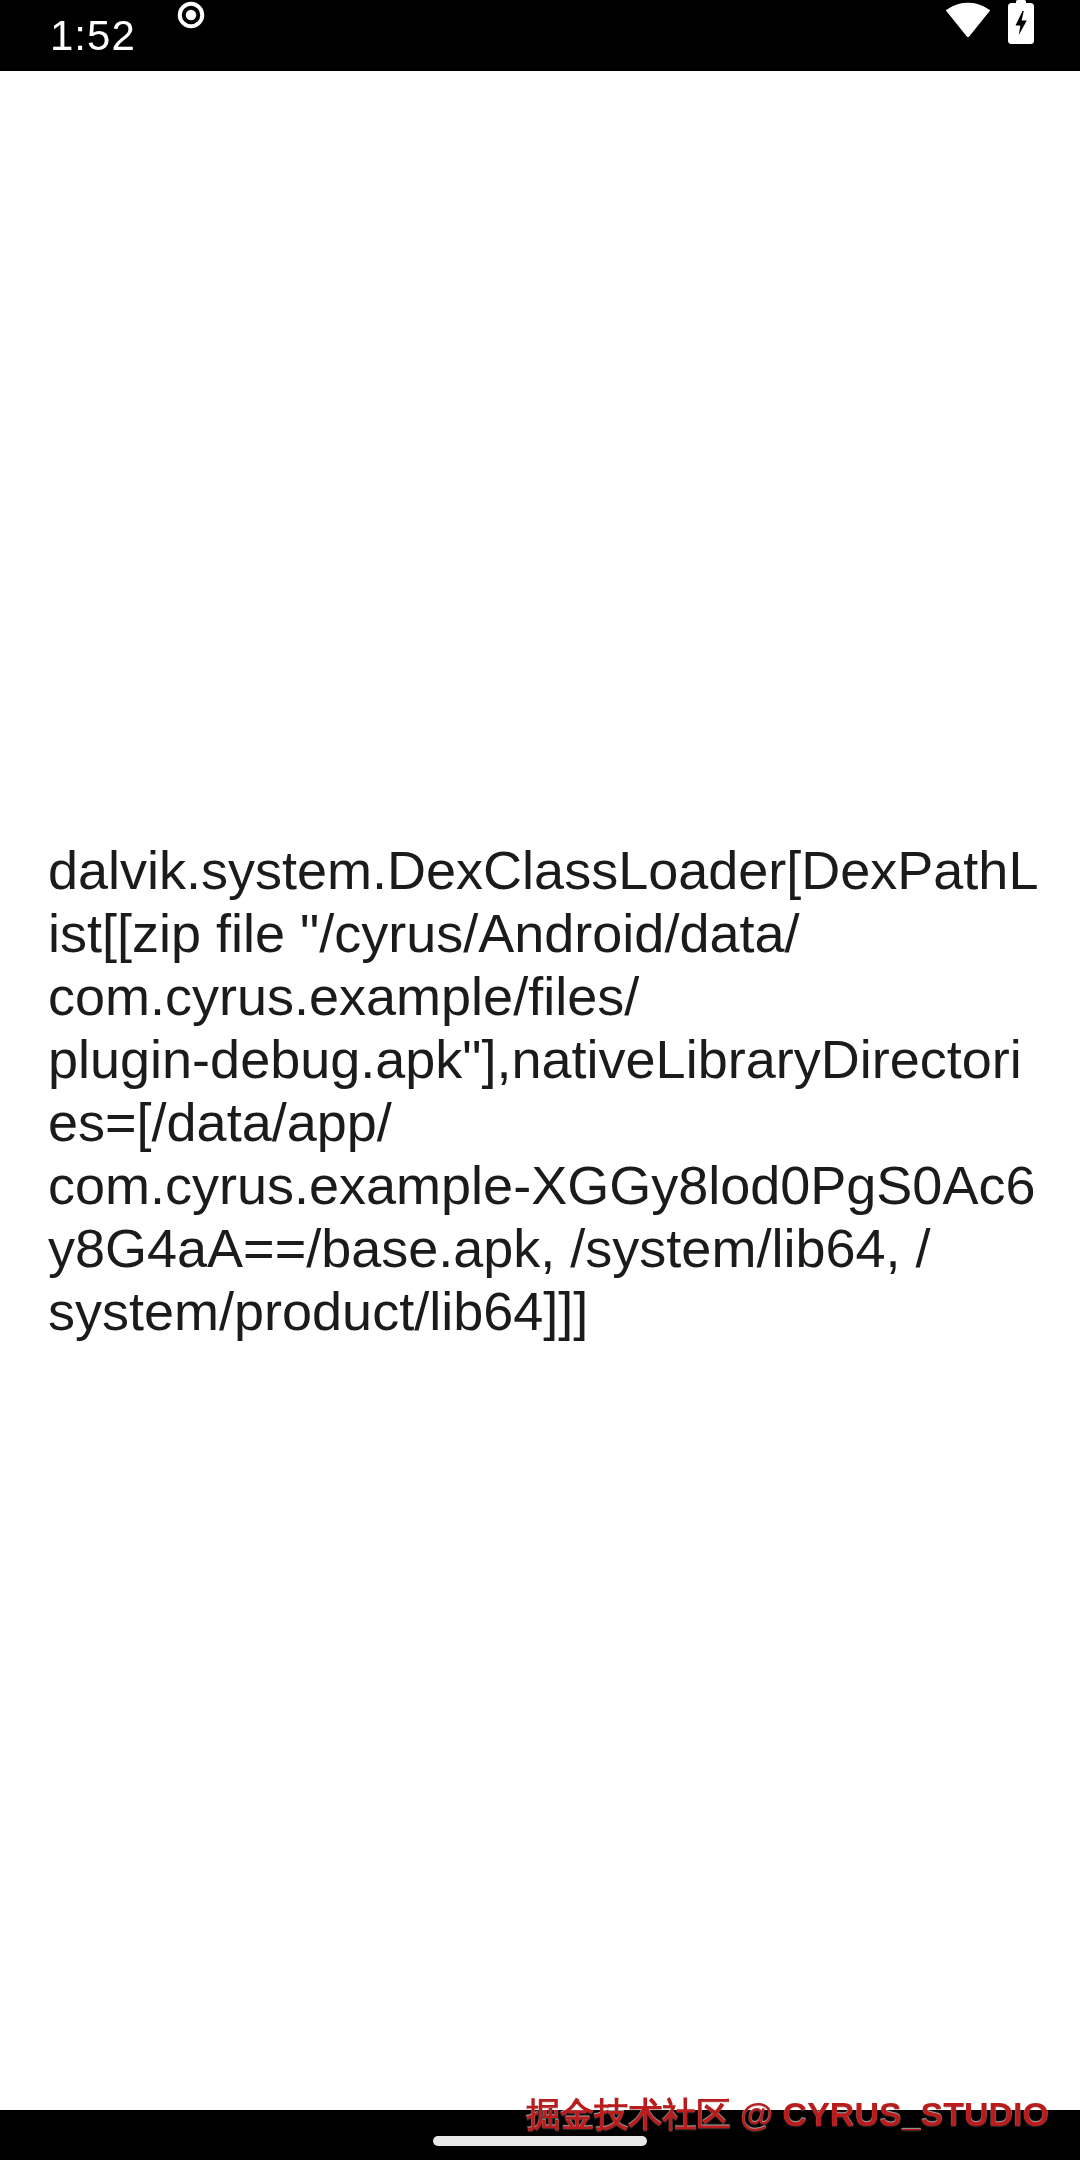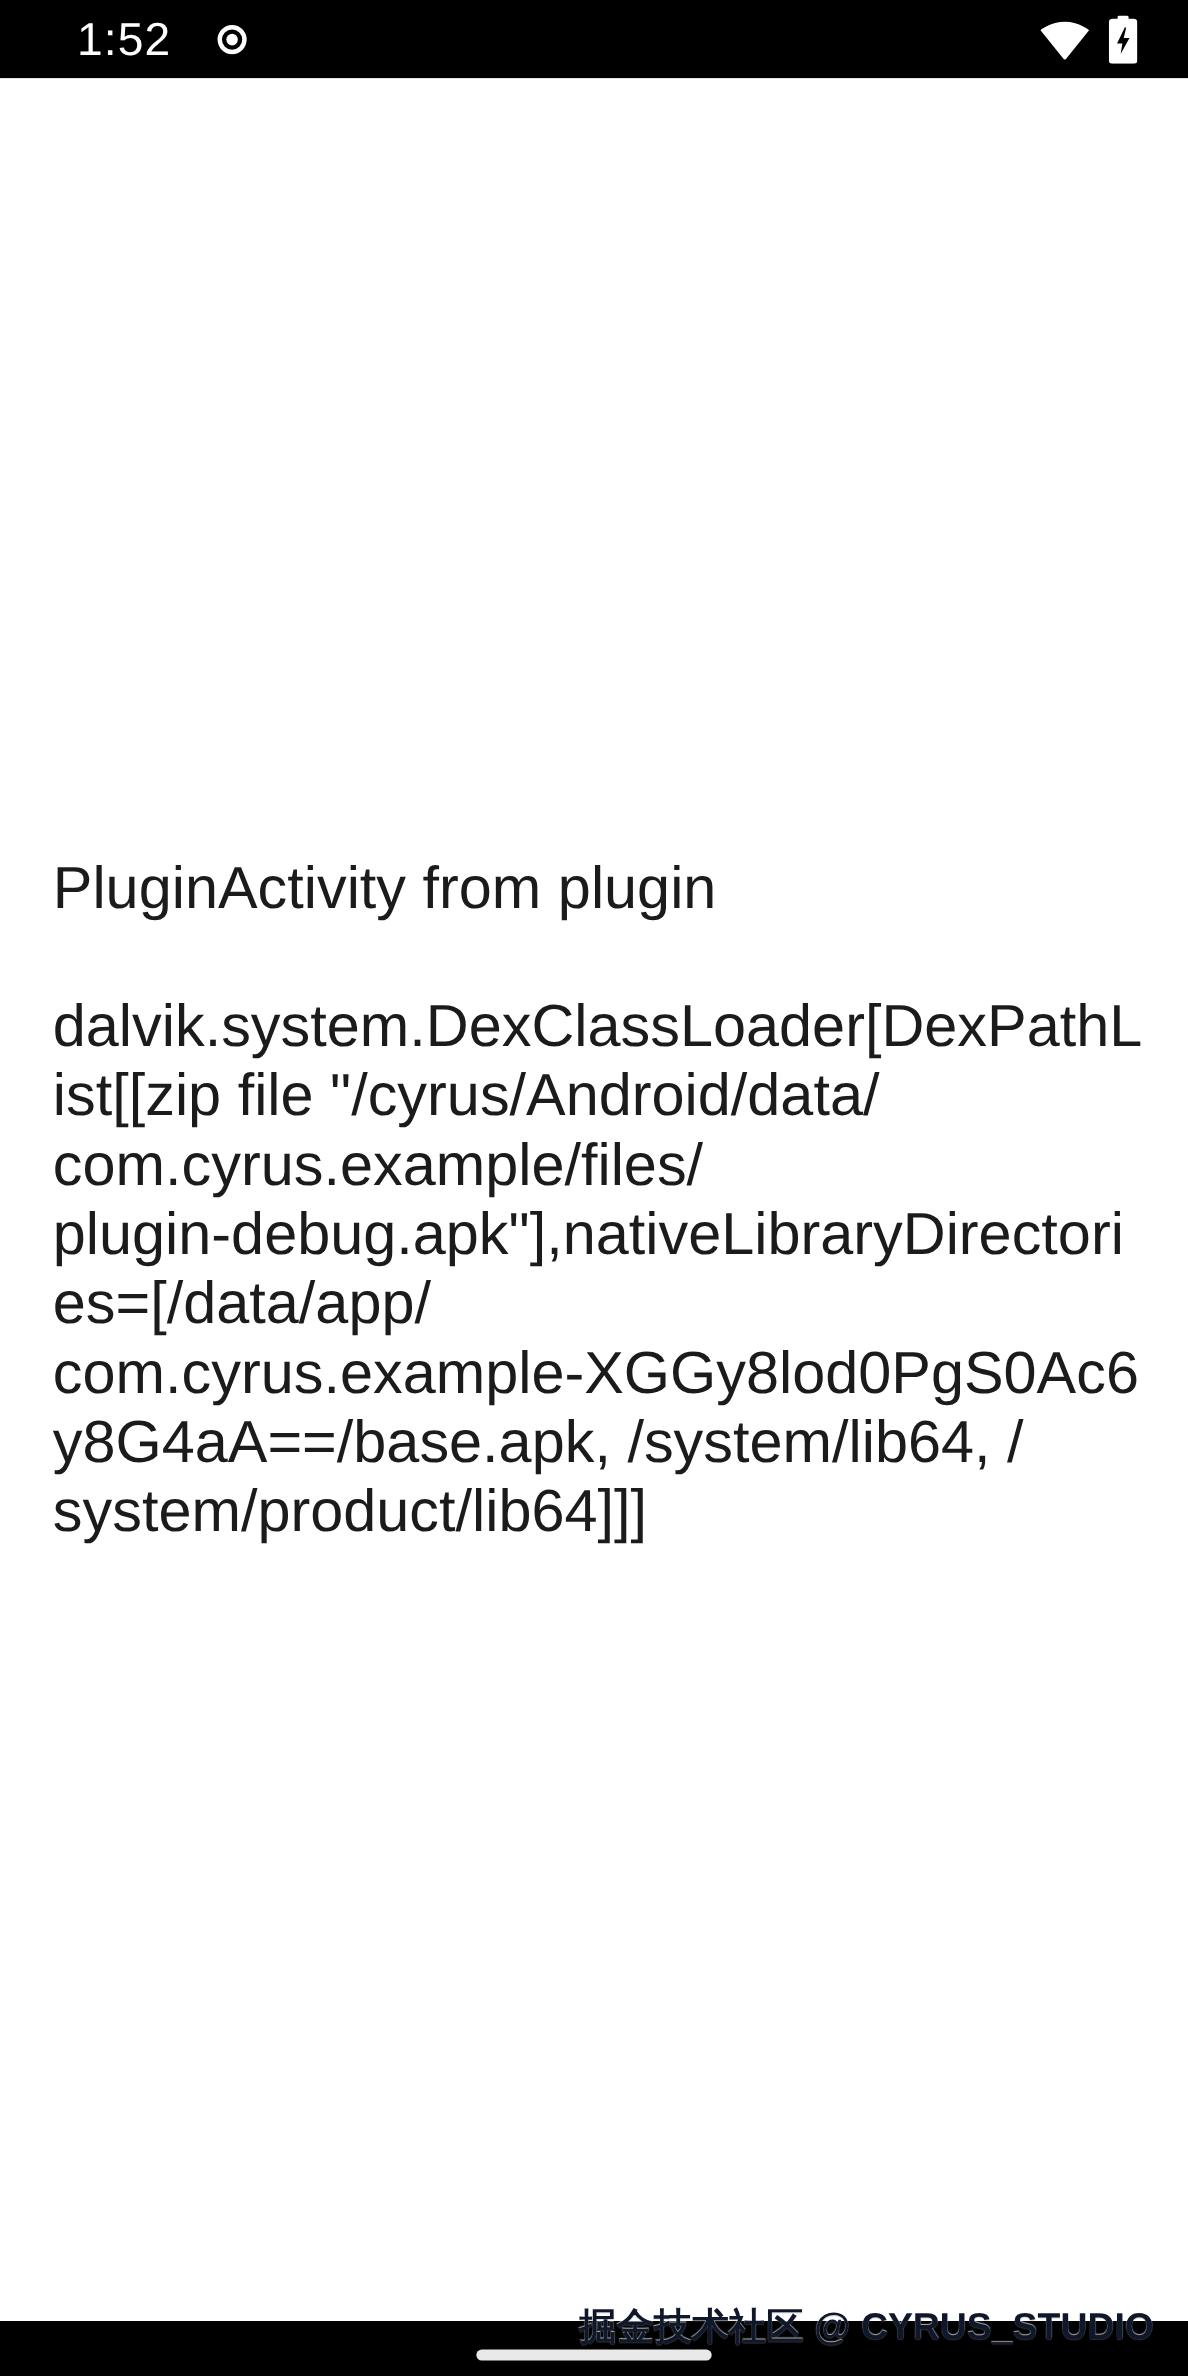--- a/index.html
+++ b/index.html
@@ -14,23 +14,23 @@
   }
 
   
   .status-bar {
     position: absolute;
     top: 0; left: 0;
     width: 1080px;
     height: 71px;
     background: #000000;
     display: flex;
-    align-items: center;
+    align-items: flex-start;
     box-sizing: border-box;
-    padding-left: 70px;
+    padding-left: 50px;
     padding-right: 46px;
     color: #ffffff;
   }
   .status-time {
     font-size: 42px;
     font-weight: 500;
     letter-spacing: 1px;
     line-height: 71px;
   }
   .record-icon {
@@ -69,21 +69,21 @@
     white-space: pre;
   }
 
   
   .watermark {
     position: absolute;
     top: 2092px;
     right: 31px;
     font-size: 34px;
     font-weight: bold;
-    color: #0f172a;
+    color: #b91c1c;
     text-shadow: 0 -1px 1px rgba(255,255,255,0.7), 0 1px 1px rgba(120,120,120,0.35);
     z-index: 5;
     white-space: nowrap;
     text-align: right;
   }
 
   
   .nav-bar {
     position: absolute;
     bottom: 0; left: 0;
@@ -122,21 +122,20 @@
   <span class="battery-icon">
     <svg width="26" height="44" viewBox="0 0 26 44">
       <rect x="8" y="0" width="10" height="5" rx="1.5" fill="#ffffff"></rect>
       <rect x="0" y="3" width="26" height="41" rx="3.5" fill="#ffffff"></rect>
       <polygon points="14.5,11 7.5,25.5 12.3,25.5 10.8,35 18.8,20.5 13.6,20.5 15.8,11" fill="#000000"></polygon>
     </svg>
   </span>
 </div>
 
 <div class="content">
-  <div class="content-title">PluginActivity from plugin</div>
   <div class="content-body">dalvik.system.DexClassLoader[DexPathL
 ist[[zip file "/cyrus/Android/data/
 com.cyrus.example/files/
 plugin-debug.apk"],nativeLibraryDirectori
 es=[/data/app/
 com.cyrus.example-XGGy8lod0PgS0Ac6
 y8G4aA==/base.apk, /system/lib64, /
 system/product/lib64]]]</div>
 </div>
 

